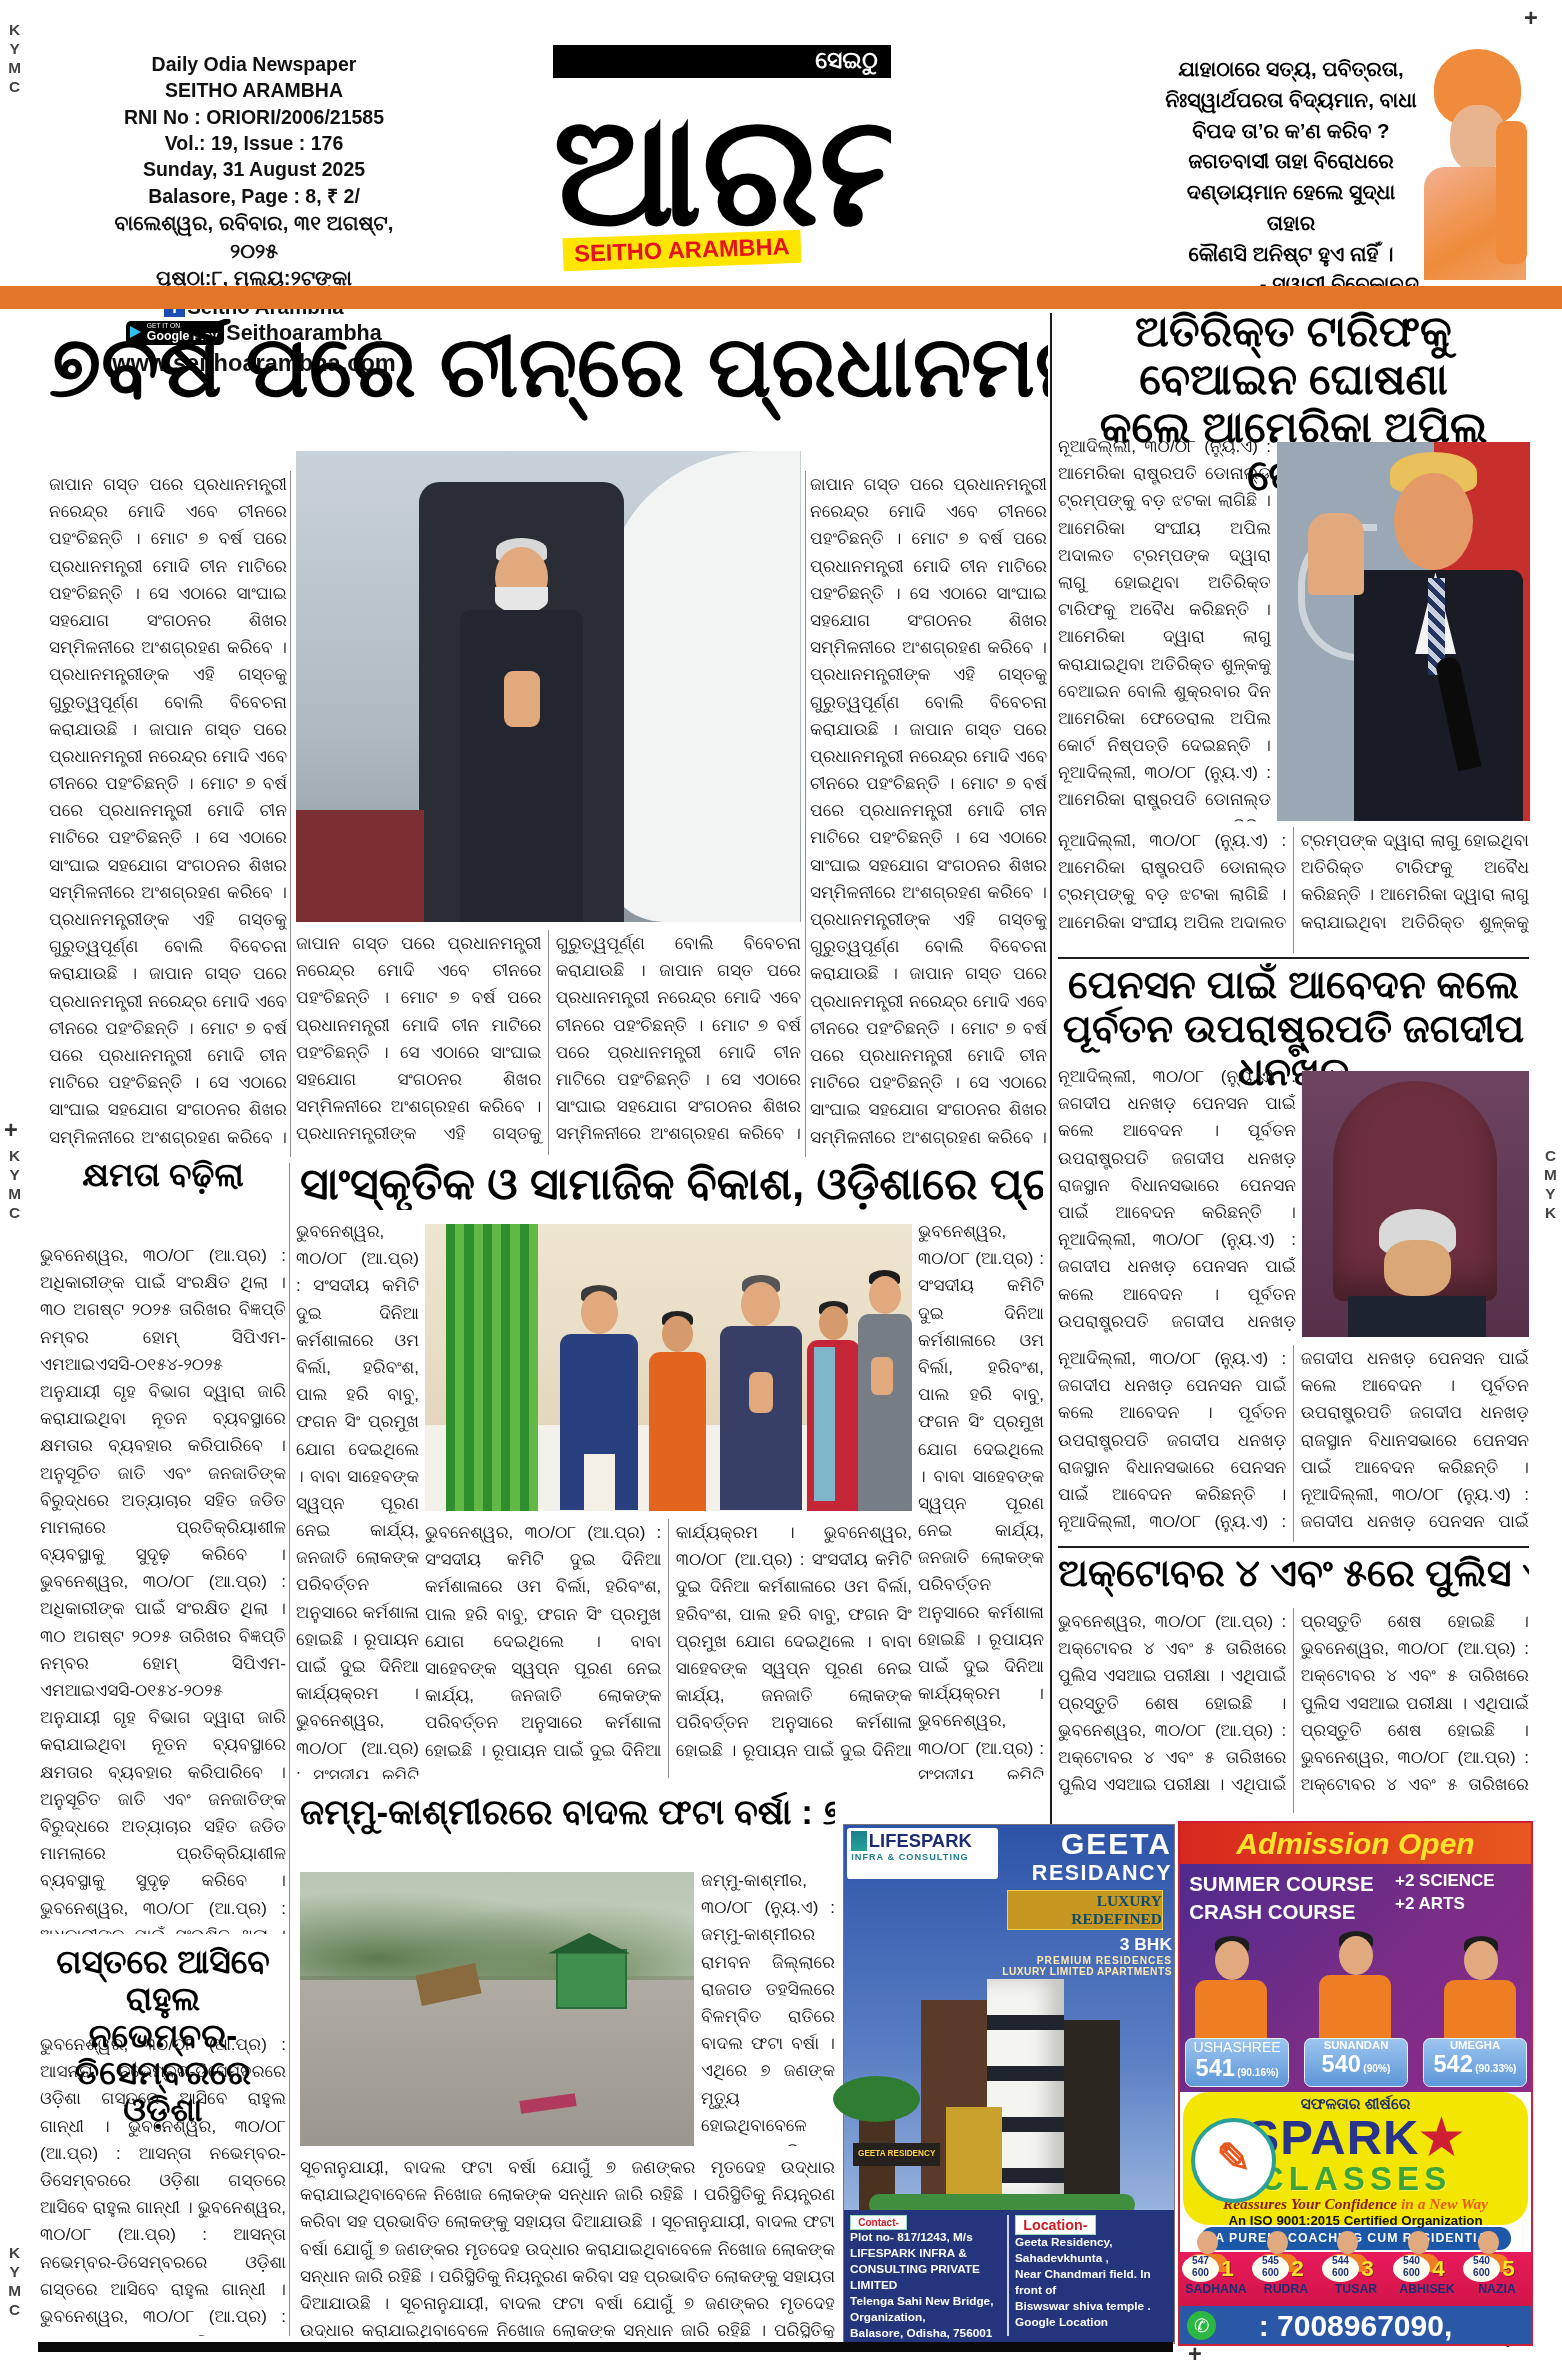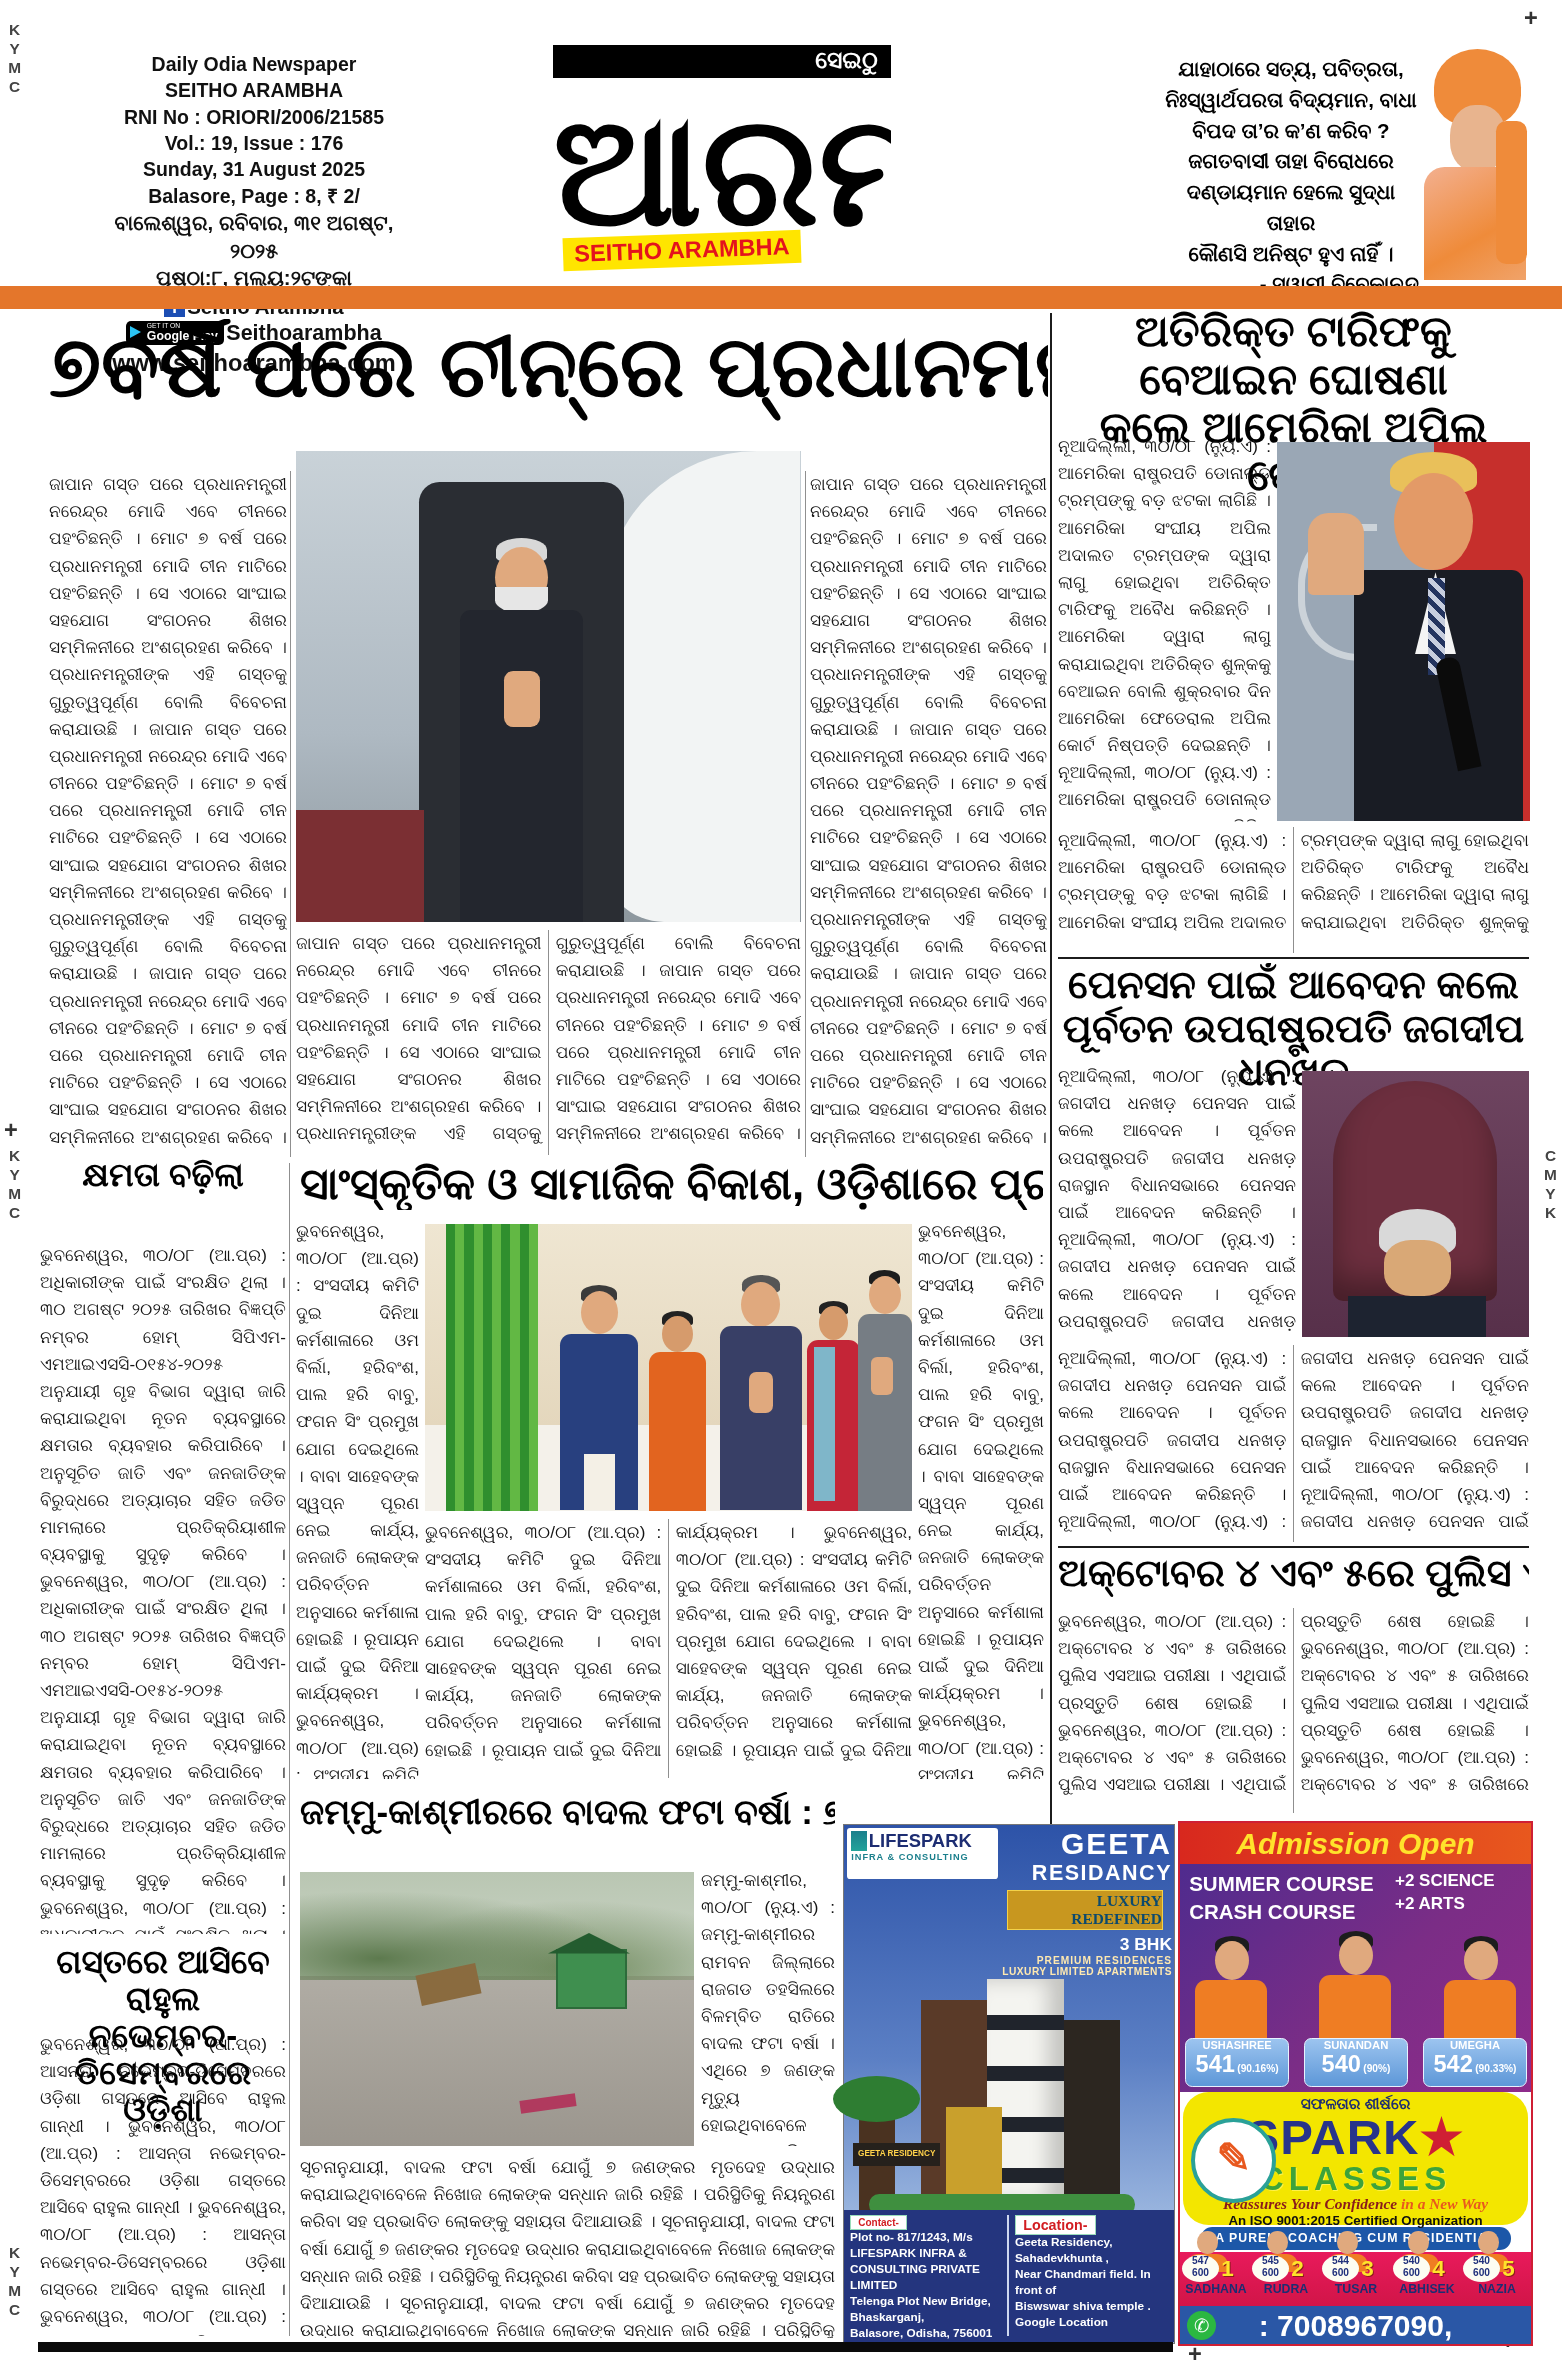--- a/index.html
+++ b/index.html
@@ -247,21 +247,21 @@
       <div class="abs" style="left:-31px;top:215px;width:266px;height:20.5px;background:#3f8f3f;border-radius:10.2px;"></div>
     </div>
     <div class="abs" style="left:9.2px;top:318px;width:87px;height:22.5px;background:#26211c;color:#ffd24a;font-size:8.2px;font-weight:bold;text-align:center;line-height:22.5px;">GEETA RESIDENCY</div>
 
     <div class="abs" style="left:0;top:385px;width:330px;height:132px;background:#24357e;">
       <div class="abs" style="left:163px;top:5.1px;width:1.5px;height:121px;background:#cfd8f0;"></div>
       <div class="abs" style="left:6.1px;top:5.1px;width:151px;">
         <span class="geeta-chip" style="font-size:10px;">Contact-</span>
         <div class="geeta-line">Plot no- 817/1243, M/s LIFESPARK INFRA &amp;</div>
         <div class="geeta-line">CONSULTING PRIVATE LIMITED</div>
-        <div class="geeta-line">Telenga Plot New Bridge, Bhaskarganj,</div>
+        <div class="geeta-line">Telenga Sahi New Bridge, Organization,</div>
         <div class="geeta-line">Balasore, Odisha, 756001</div>
         <div class="geeta-line">Ph-9692727075</div>
       </div>
       <div class="abs" style="left:171px;top:5.1px;width:154px;">
         <span class="geeta-chip" style="font-size:14.3px;">Location-</span>
         <div class="geeta-line">Geeta Residency, Sahadevkhunta ,</div>
         <div class="geeta-line">Near Chandmari field. In front of</div>
         <div class="geeta-line">Biswswar shiva temple .</div>
         <div class="geeta-line">Google Location</div>
       </div>
@@ -291,21 +291,21 @@
         <div class="hair" style="left:24.6px;top:0;width:34px;height:17.4px;"></div>
           <div class="head" style="left:24.6px;top:5.1px;width:34px;height:39px;"></div>
           <div class="torso" style="left:5.1px;top:44px;width:72px;height:64px;background:#ef7d23;"></div>
       </div>
       <div class="abs person" style="left:259px;top:72px;width:82px;height:102px;">
         <div class="hair" style="left:24.6px;top:0;width:34px;height:17.4px;"></div>
           <div class="head" style="left:24.6px;top:5.1px;width:34px;height:39px;"></div>
           <div class="torso" style="left:5.1px;top:44px;width:72px;height:58px;background:#ef7d23;"></div>
       </div>
       <div class="abs score-chip" style="left:5.1px;top:174px;width:102px;height:47px;">
-        <div style="font-size:11px;font-weight:700;">USHASHREE</div>
+        <div style="font-size:14px;font-weight:400;">USHASHREE</div>
         <span style="font-size:23.6px;font-weight:900;">541</span>
         <span style="font-size:10.2px;font-weight:bold;">(90.16%)</span>
       </div>
       <div class="abs score-chip" style="left:124px;top:174px;width:102px;height:47px;">
         <div style="font-size:11.3px;font-weight:900;">SUNANDAN</div>
         <span style="font-size:23.6px;font-weight:900;">540</span>
         <span style="font-size:10.2px;font-weight:bold;">(90%)</span>
       </div>
       <div class="abs score-chip" style="left:243px;top:174px;width:102px;height:47px;">
         <div style="font-size:11.3px;font-weight:900;">UMEGHA</div>

